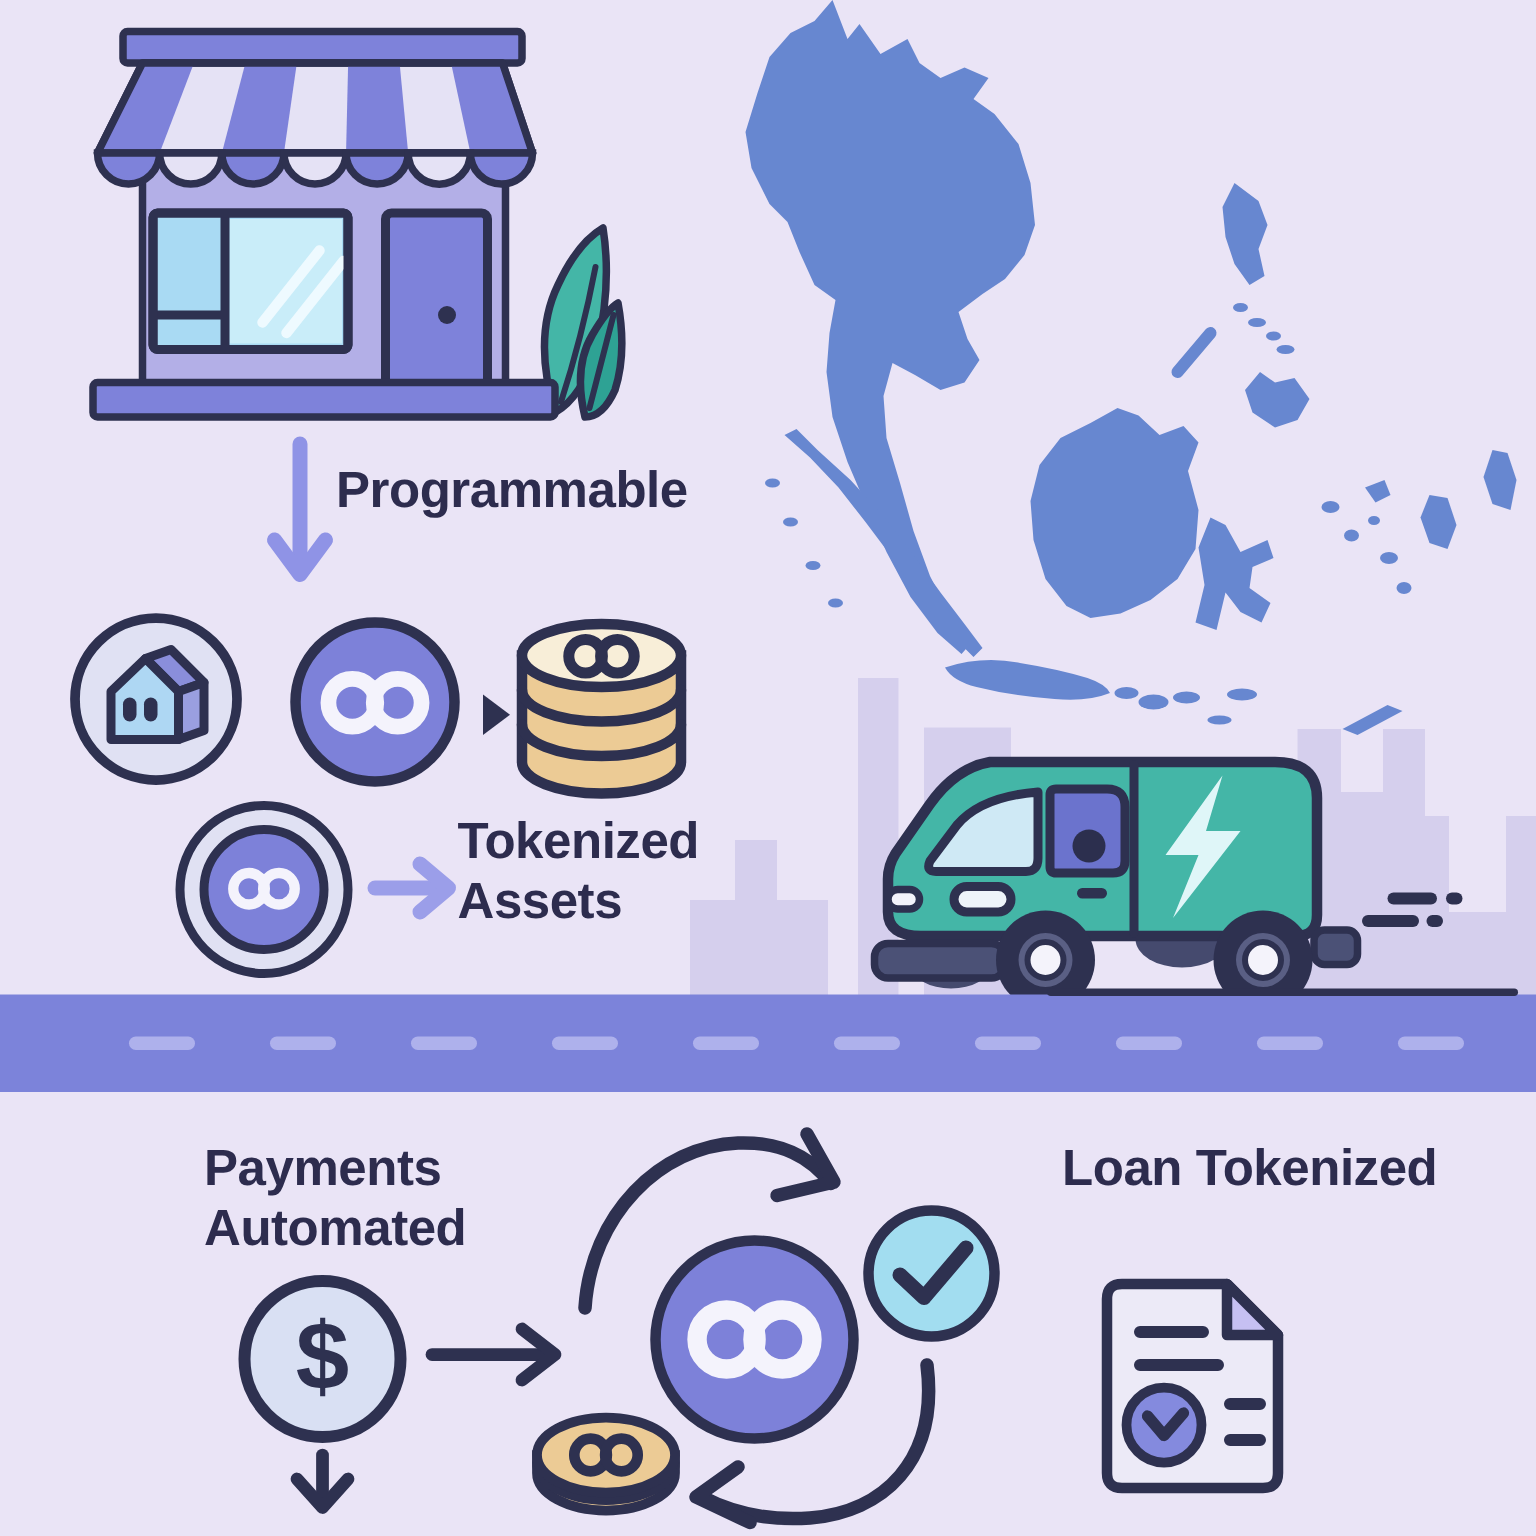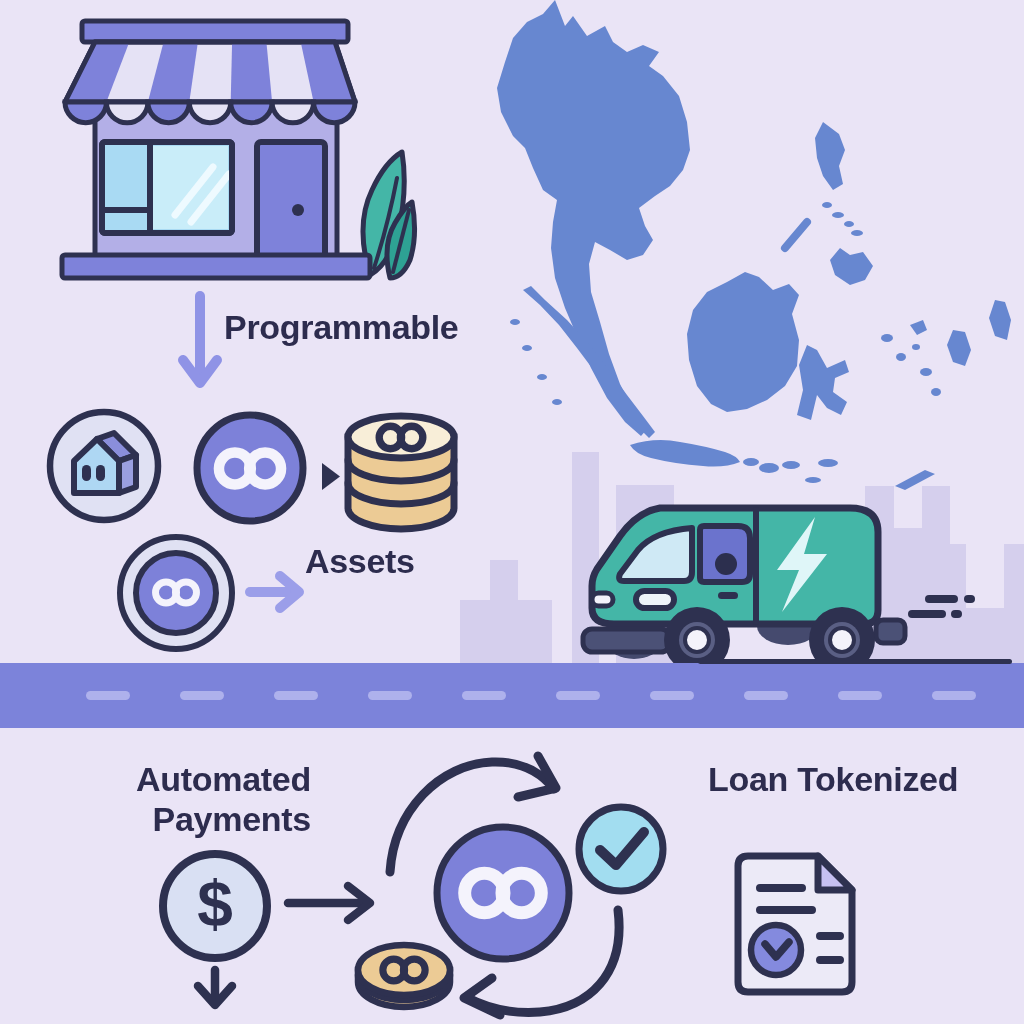--- a/index.html
+++ b/index.html
@@ -1,20 +1,20 @@
 <!DOCTYPE html>
 <html style="--bg: #eae4f6; --ink: #2e3150; --text: #2d2c4e; --periwinkle: #7e82da; --lavender-body: #b3afe7; --awning-light: #e5e2f5; --glass: #a9daf3; --glass-light: #c9edf9; --teal: #44b6a7; --teal-dark: #2ea294; --map-blue: #6787d0; --skyline: #d5cfed; --road: #7c83da; --road-dash: #aeb1ec; --token-purple: #7d81d9; --token-light: #e0e1f3; --coin-tan: #eccb95; --coin-cream: #f8eed8; --circle-light: #d9e0f3; --check-cyan: #a2ddf0; --paper: #eceaf7; --fold: #c6c0f2; --badge: #848ade; --arrow-periwinkle: #8f93e6; --arrow-purple: #9b9ee9; --window-blue: #6b73cd; --bumper: #4b5176; --wheel-ring: #5a5f84; --bolt: #dff6f8;"><head>
 <meta charset="utf-8">
 <style>
   html,body{margin:0;padding:0;}
   body{font-family:"Liberation Sans","DejaVu Sans",sans-serif;}
   .canvas{position:relative;width:1024px;height:1024px;overflow:hidden;background:var(--bg,#eae4f6);}
   .abs{position:absolute;}
   .caption{position:absolute;font-weight:700;font-size:34px;line-height:40px;letter-spacing:-0.3px;color:var(--text,#2d2c4e);white-space:nowrap;}
-  .caption span{display:block;text-align:right;}
+  .caption span{display:block;}
   .ink-stroke{stroke:var(--ink);fill:none;stroke-linecap:round;stroke-linejoin:round;}
   .inf-white{color:#f4f3fc;}
   .inf-ink{color:var(--ink);}
   .dollar-circle{position:absolute;left:159px;top:850px;width:112px;height:112px;border-radius:50%;
     background:var(--circle-light);border:8px solid var(--ink);box-sizing:border-box;
     display:flex;align-items:center;justify-content:center;}
   .dollar-circle .glyph{font-size:64px;font-weight:700;color:var(--ink);line-height:1;padding-bottom:4px;}
   .road{position:absolute;left:0;top:663px;width:1024px;height:65px;background:var(--road);}
   .road .dashes{position:absolute;left:86px;top:28px;display:flex;gap:50px;}
   .road .dashes i{display:block;width:44px;height:9px;border-radius:5px;background:var(--road-dash);}
@@ -155,20 +155,21 @@
     <use href="#inf" x="33" y="18" width="60" height="33" class="inf-ink"></use>
   </svg>
 
   <svg class="abs" style="left:114px;top:531px" width="124" height="124" viewBox="0 0 124 124">
     <circle cx="62" cy="62" r="56" fill="var(--token-light)" stroke="var(--ink)" stroke-width="6"></circle>
     <circle cx="62" cy="62" r="40" fill="var(--token-purple)" stroke="var(--ink)" stroke-width="6"></circle>
     <use href="#inf" x="34" y="46" width="56" height="31" class="inf-white"></use>
   </svg>
 
   <div class="caption" style="left:305px;top:541px">
+    <span>Tokenized</span>
     <span>Assets</span>
   </div>
 
   <svg class="abs" style="left:580px;top:498px" width="340" height="178" viewBox="0 0 340 178">
     <path d="M28,146 A26,15 0 0 0 80,146 Z" fill="#454a6e"></path>
     <path d="M177,128 A31,19 0 0 0 239,128 Z" fill="#454a6e"></path>
     <path d="M80,10 H270 Q298,10 298,34 V112 Q298,126 284,126 H34 Q12,126 12,110 V88 Q12,79 17,71 L40,38 Q57,14 80,10 Z" fill="var(--teal)" stroke="var(--ink)" stroke-width="7" stroke-linejoin="round"></path>
     <path d="M176,12 V124" class="ink-stroke" stroke-width="6"></path>
     <path d="M112,30 Q74,33 58,52 L40,76 Q37,83 44,83 H104 Q112,83 112,74 Z" fill="#cfe9f5" stroke="var(--ink)" stroke-width="6" stroke-linejoin="round"></path>
     <path d="M124,28 H158 Q170,28 170,40 V76 Q170,84 162,84 H124 Q120,84 120,80 V32 Q120,28 124,28 Z" fill="var(--window-blue)" stroke="var(--ink)" stroke-width="6"></path>
@@ -210,22 +211,22 @@
         <i></i>
         <i></i>
         <i></i>
         <i></i>
         <i></i>
     </div>
   </div>
   <div class="ground-line"></div>
 
   <div class="caption" style="left:136px;top:759px">
+    <span>Payments</span>
     <span>Automated</span>
-    <span>Payments</span>
   </div>
 
   <div class="caption" style="left:708px;top:759px">
     <span>Loan Tokenized</span>
   </div>
 
   <svg class="abs" style="left:0;top:740px;pointer-events:none" width="1024" height="284" viewBox="0 0 1024 284">
     <g class="ink-stroke" stroke-width="8.5">
       <path d="M288,163 H366"></path>
         <path d="M348,146 L370,163 L348,180"></path>

